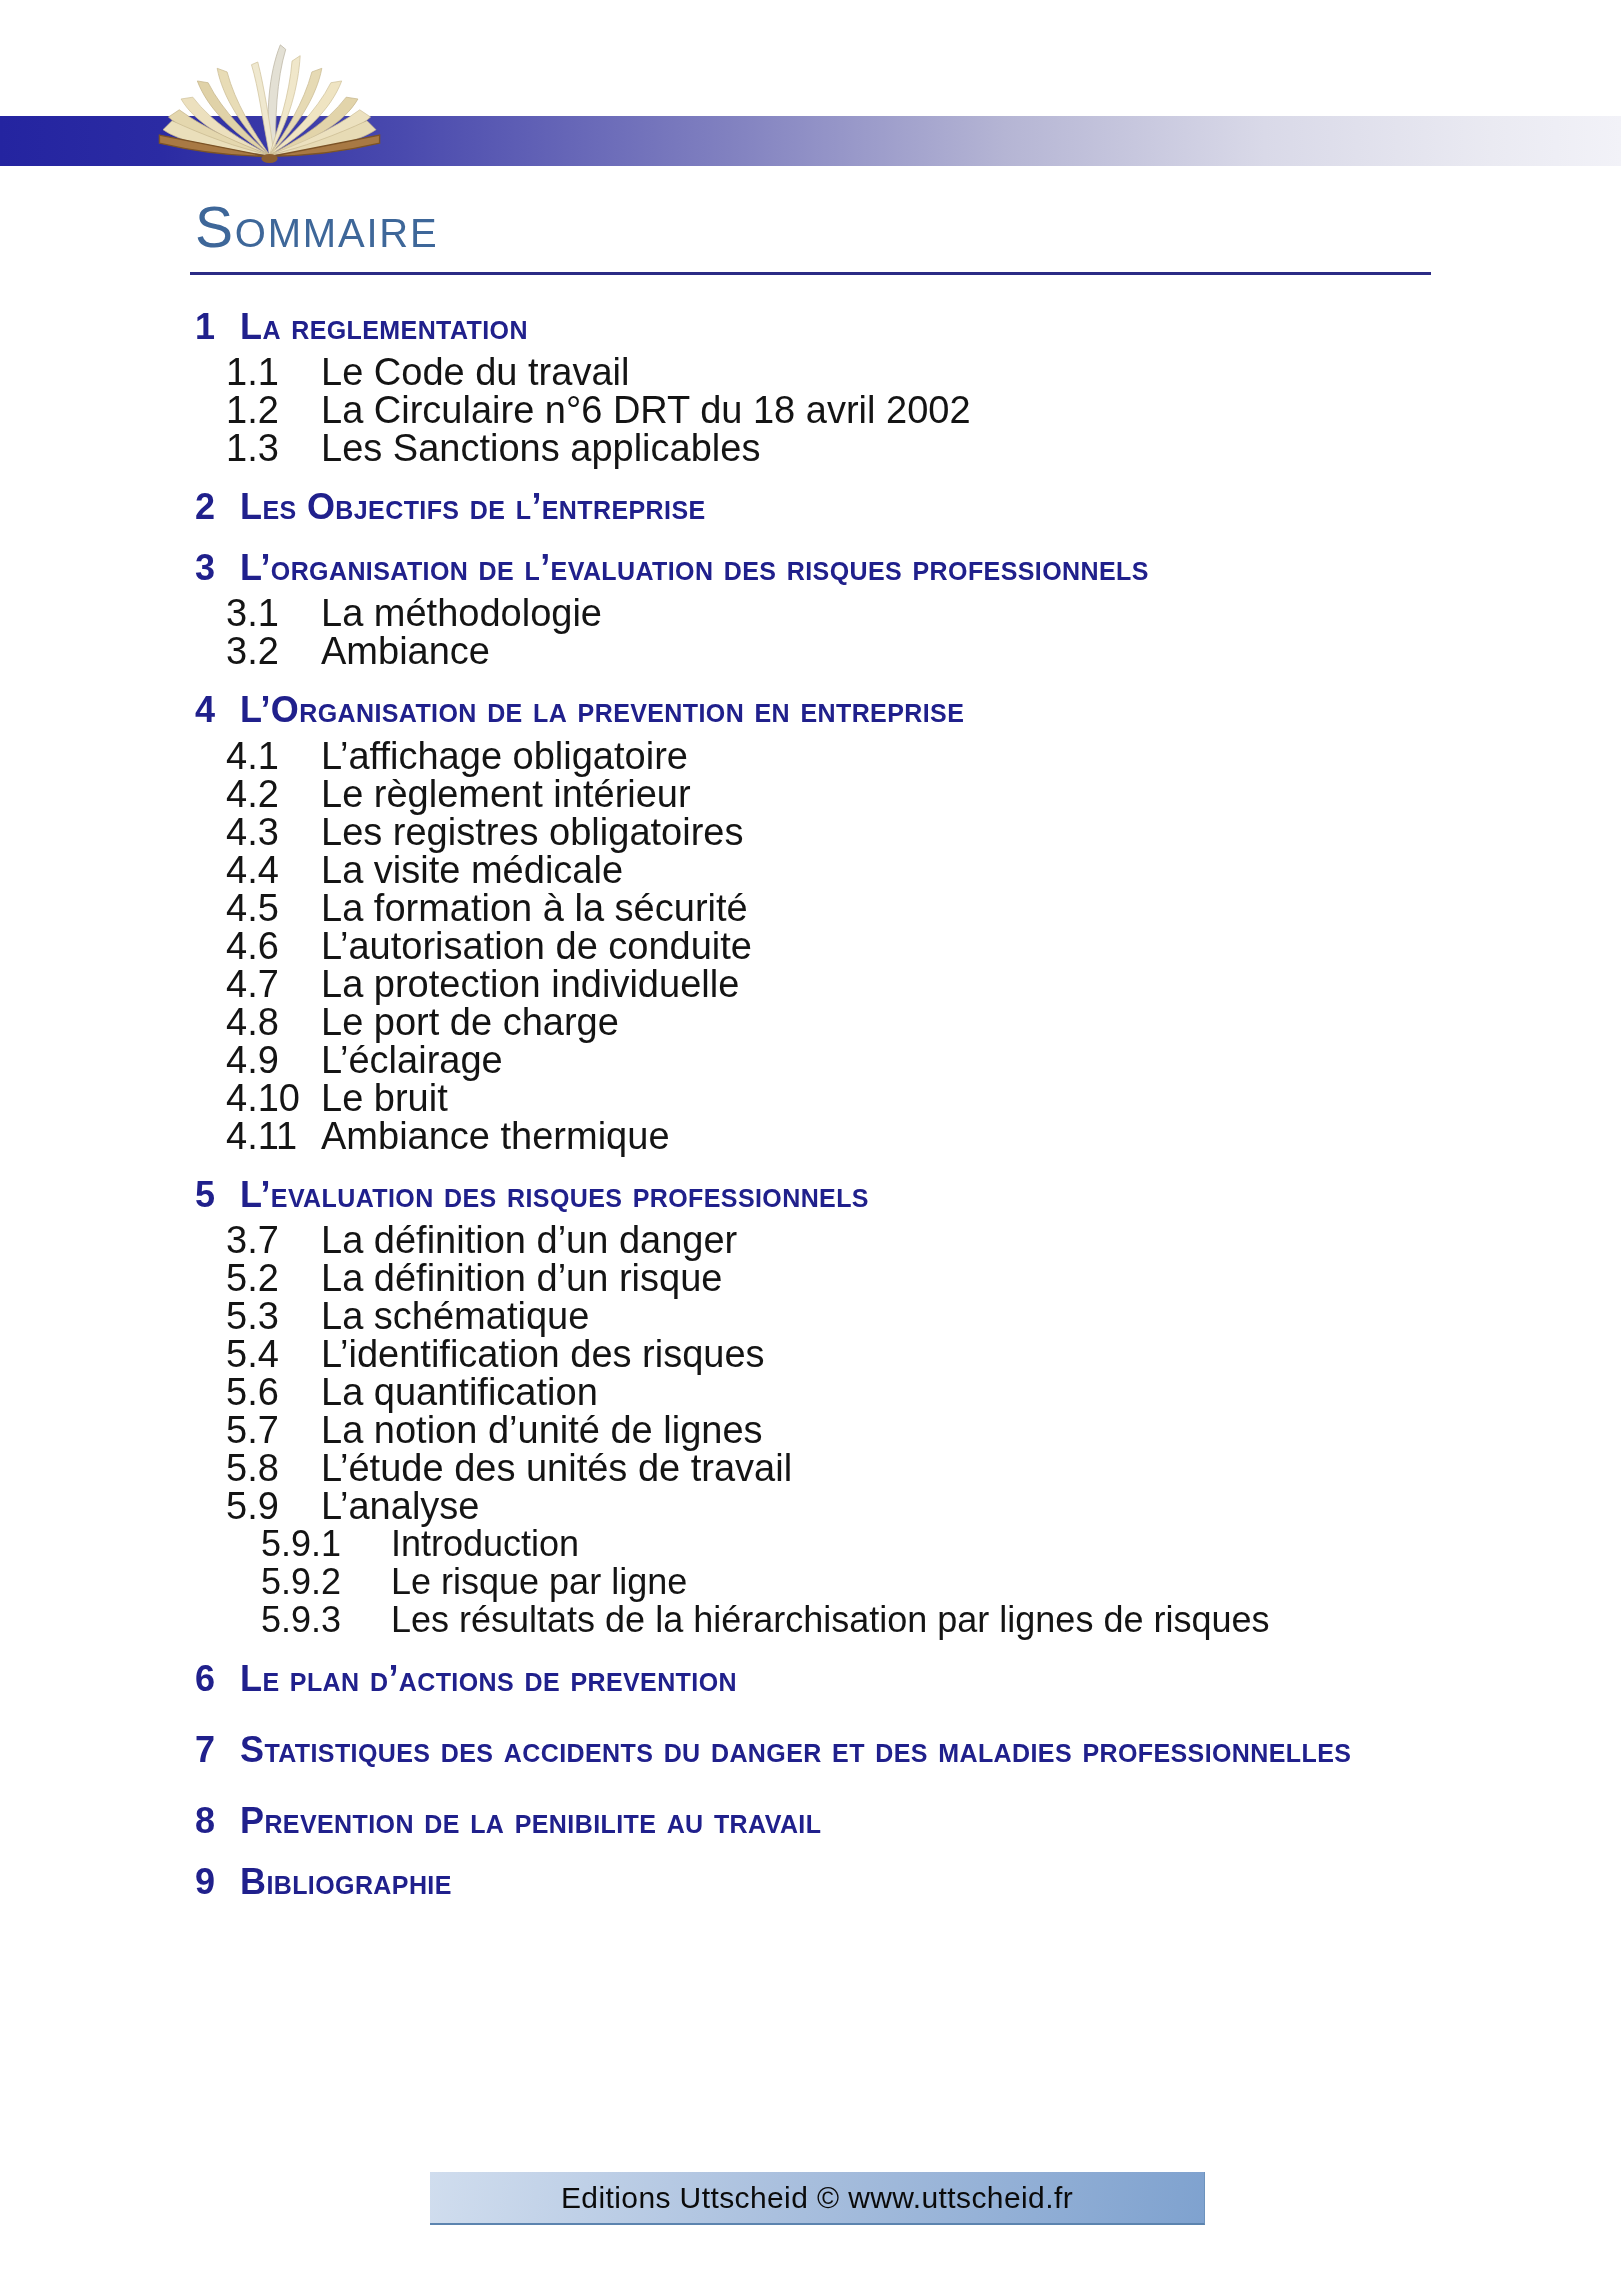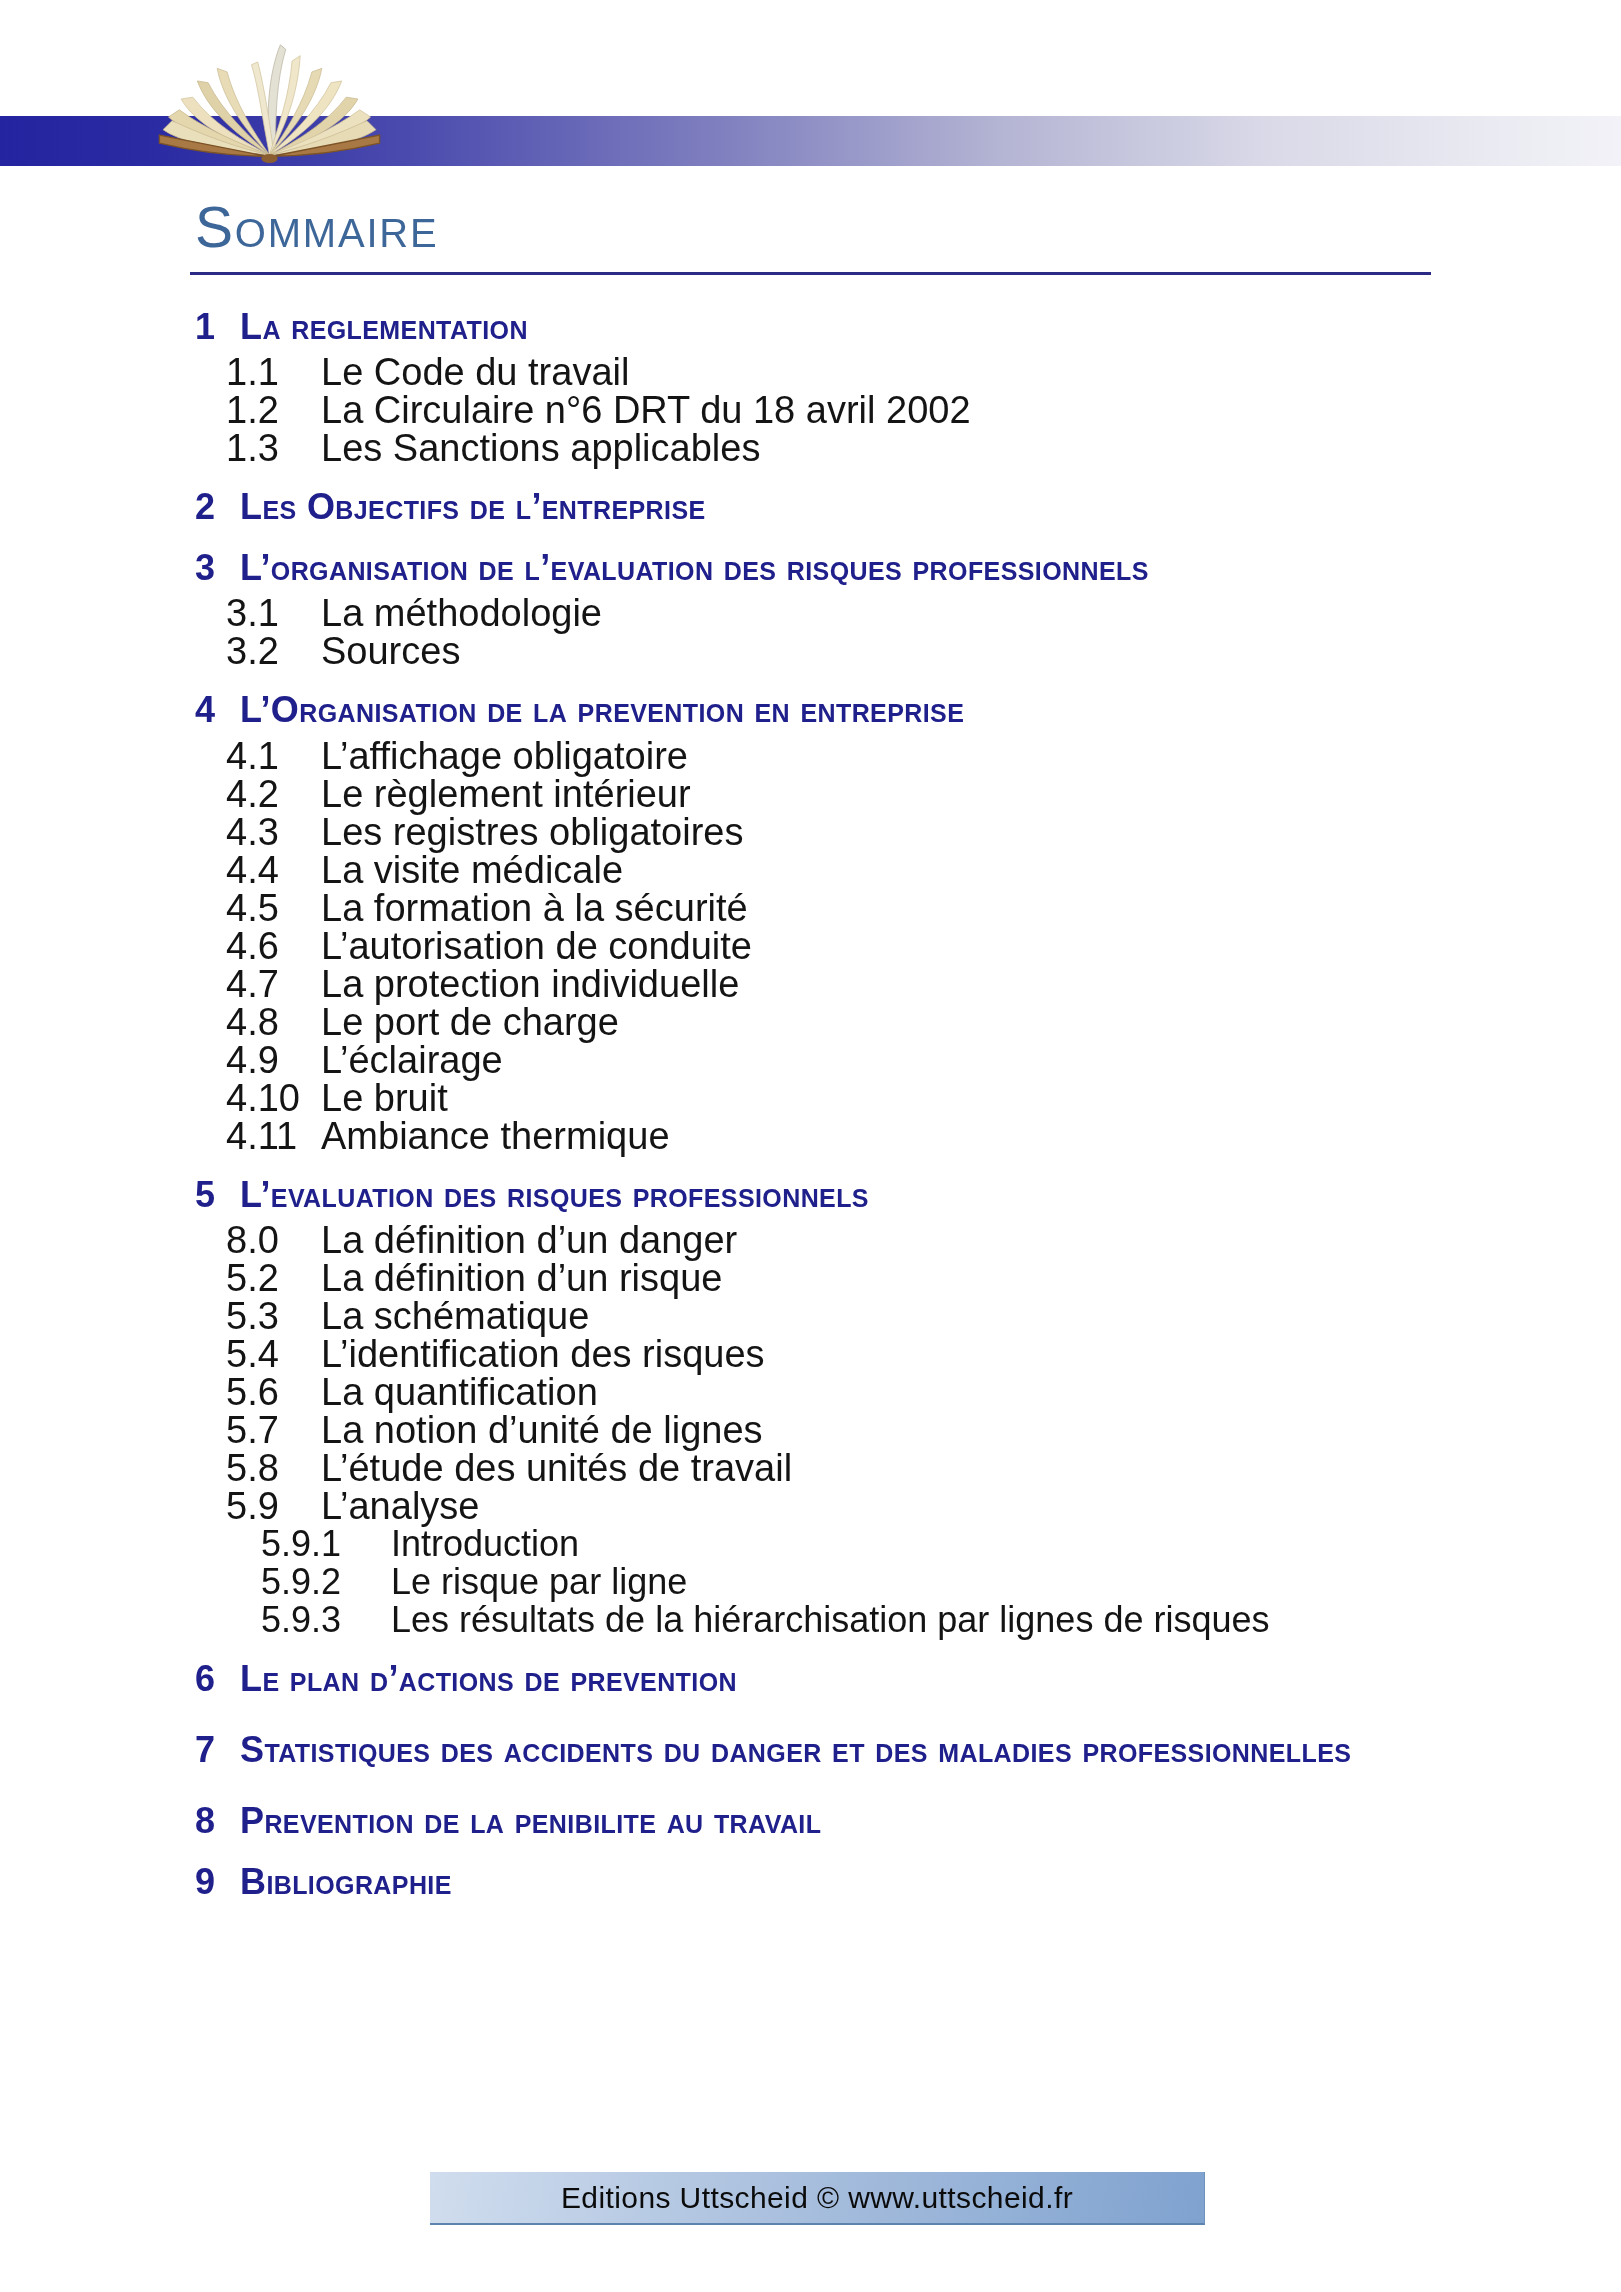--- a/index.html
+++ b/index.html
@@ -98,21 +98,21 @@
   <div class="row lvl1">
       <span class="num">3</span>
       <span class="lbl">L’organisation de l’evaluation des risques professionnels</span>
     </div>
   <div class="row lvl2">
       <span class="num">3.1</span>
       <span class="lbl">La méthodologie</span>
     </div>
   <div class="row lvl2">
       <span class="num">3.2</span>
-      <span class="lbl">Sources</span>
+      <span class="lbl">Ambiance</span>
     </div>
 
   <div class="row lvl1">
       <span class="num">4</span>
       <span class="lbl">L’Organisation de la prevention en entreprise</span>
     </div>
   <div class="row lvl2">
       <span class="num">4.1</span>
       <span class="lbl">L’affichage obligatoire</span>
     </div>
@@ -155,21 +155,21 @@
   <div class="row lvl2">
       <span class="num">4.11</span>
       <span class="lbl">Ambiance thermique</span>
     </div>
 
   <div class="row lvl1">
       <span class="num">5</span>
       <span class="lbl">L’evaluation des risques professionnels</span>
     </div>
   <div class="row lvl2">
-      <span class="num">8.0</span>
+      <span class="num">3.7</span>
       <span class="lbl">La définition d’un danger</span>
     </div>
   <div class="row lvl2">
       <span class="num">5.2</span>
       <span class="lbl">La définition d’un risque</span>
     </div>
   <div class="row lvl2">
       <span class="num">5.3</span>
       <span class="lbl">La schématique</span>
     </div>

